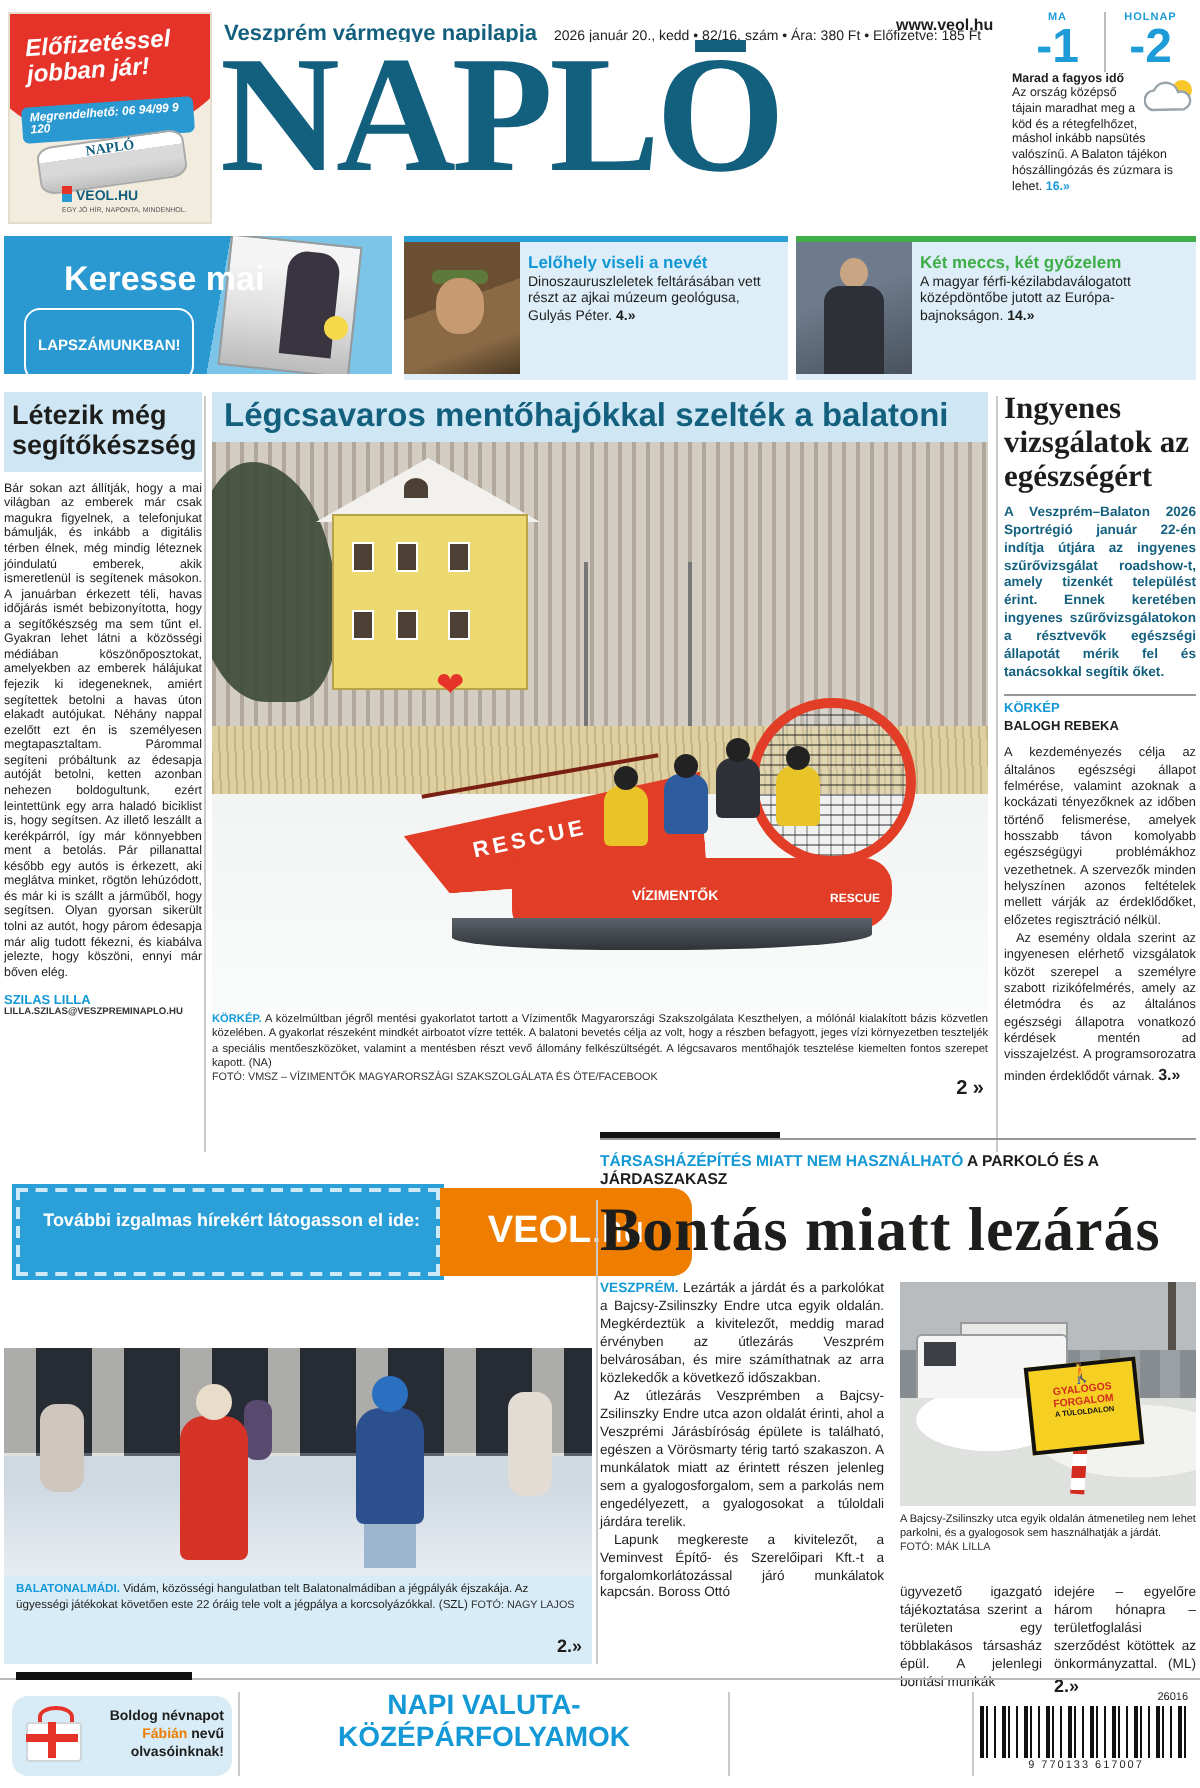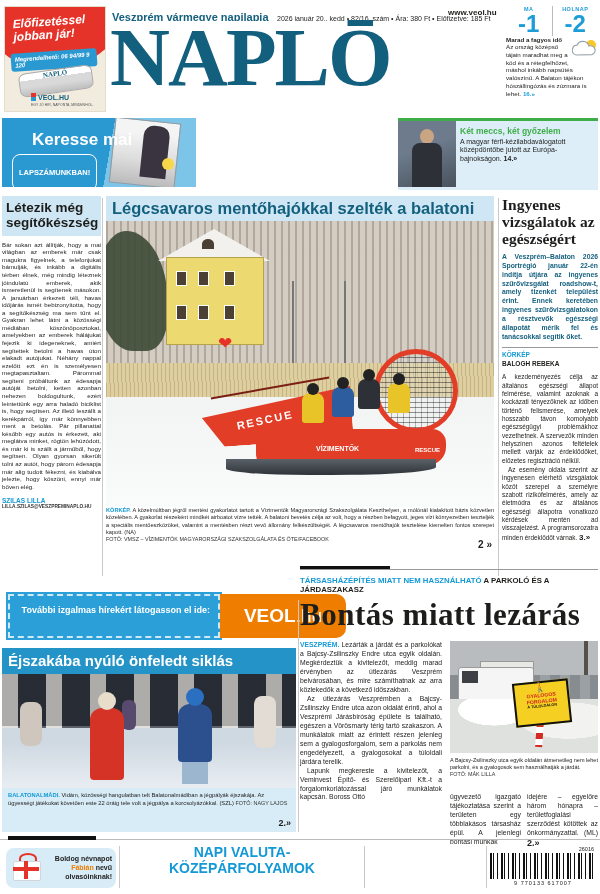--- a/index.html
+++ b/index.html
@@ -257,20 +257,31 @@
   </div>
 
   <div class="abs teaser t-promo">
     <div class="promo-mag"></div>
     <div class="promo-fig"></div>
     <div class="promo-dot"></div>
     <div class="promo-title">Keresse mai</div>
     <div class="promo-badge">LAPSZÁMUNKBAN!</div>
   </div>
 
+  <div class="abs teaser t-box t-2">
+    <div class="t-photo man">
+      <div class="t-band"></div>
+      <div class="t-face"></div>
+    </div>
+    <div class="t-text">
+      <div class="t-title t2-title">Lelőhely viseli a nevét</div>
+      <span>Dinoszauruszleletek feltárásában vett részt az ajkai múzeum geológusa, Gulyás Péter.</span>
+      <span class="pref"> <span>4.»</span></span>
+    </div>
+  </div>
 
   <div class="abs teaser t-box t-3">
     <div class="t-photo hand">
       <div class="t-head"></div>
       <div class="t-jersey"></div>
     </div>
     <div class="t-text">
       <div class="t-title t3-title">Két meccs, két győzelem</div>
       <span>A magyar férfi-kézilabdaválogatott középdöntőbe jutott az Európa-bajnokságon.</span>
       <span class="pref"> <span>14.»</span></span>
@@ -375,21 +386,20 @@
         <span>A Bajcsy-Zsilinszky utca egyik oldalán átmenetileg nem lehet parkolni, és a gyalogosok sem használhatják a járdát. </span><span class="cap-credit">FOTÓ: MÁK LILLA</span>
       </div>
       <div class="dem-mini dem-miniA jst">ügyvezető igazgató tájékoztatása szerint a területen egy többlakásos társasház épül. A jelenlegi bontási munkák</div>
       <div class="dem-mini dem-miniB jst">
         <span>idejére – egyelőre három hónapra – területfoglalási szerződést kötöttek az önkormányzattal. (ML)</span> <span class="dem-ref">2.»</span>
       </div>
     </div>
   </div>
   <div class="vrule" style="left:298px;top:600px;height:232px;"></div>
 
-  <div class="abs sk-bar">Éjszakába nyúló önfeledt siklás</div>
   <div class="abs sk-photo">
     <div class="sk-cols"></div>
     <div class="sk-bg1"></div>
     <div class="sk-bg2"></div>
     <div class="sk-bg3"></div>
     <div class="sk-girl"></div>
     <div class="sk-boy"></div>
   </div>
   <div class="abs sk-cap">
     <span class="cap-lead">BALATONALMÁDI.</span>

